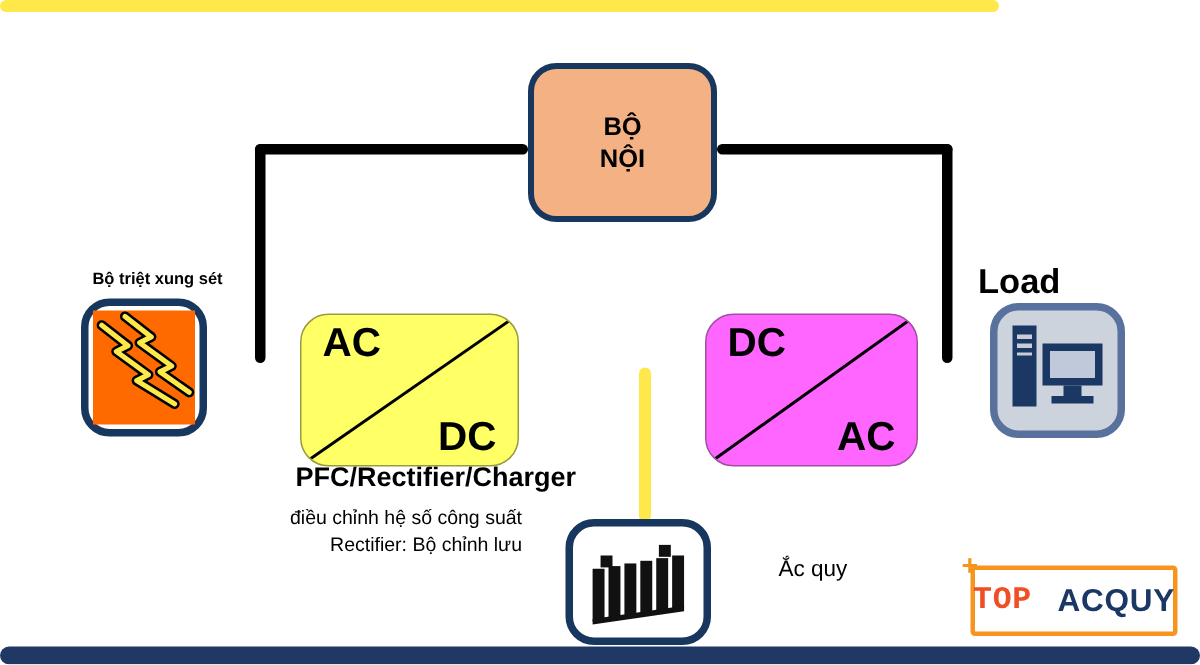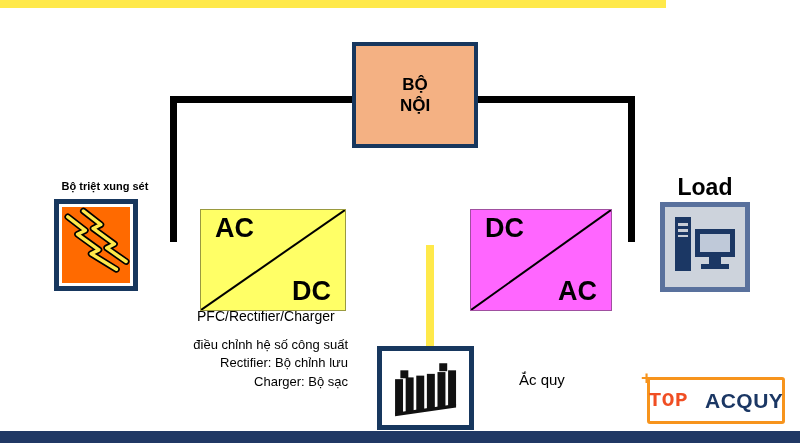--- a/index.html
+++ b/index.html
@@ -3,21 +3,21 @@
 <meta charset="utf-8">
 <style>
   * { box-sizing: border-box; margin: 0; padding: 0; }
   body { background: #fff; }
   .stage {
     position: relative; width: 800px; height: 443px;
     background: #ffffff; overflow: hidden;
     font-family: "Liberation Sans", sans-serif;
     color: #000;
   }
-  .abs { position: absolute; }
+  .abs { position: absolute; border-radius: 19px; }
   
   .wire-y { background: #FFE94A; z-index: 1; }
   .wire-b { background: #000; z-index: 1; }
   
   .box { z-index: 2; }
   .bypass-box {
     left: 352px; top: 42px; width: 126px; height: 106px;
     background: #F4B183; border: 4px solid #17375E;
     display: flex; flex-direction: column; align-items: center; justify-content: center;
     font-weight: bold; font-size: 17px; line-height: 1.25; text-align: center;
@@ -33,34 +33,34 @@
   .surge-inner { width: 100%; height: 100%; background: #FF6A00; }
   .conv-box {
     height: 102px; top: 209px; overflow: hidden;
   }
   .rect-box { left: 200px; width: 146px; background: #FFFF66; border: 1px solid #9a9a40; }
   .inv-box  { left: 470px; width: 142px; background: #FF66FF; border: 1px solid #a050a0; }
   .conv-box svg { position: absolute; left: 0; top: 0; width: 100%; height: 100%; }
   .conv-top  { position: absolute; left: 14px; top: 3px;  font-weight: bold; font-size: 27px; }
   .conv-bot  { position: absolute; right: 14px; bottom: 3px; font-weight: bold; font-size: 27px; }
   .load-label {
-    left: 652px; top: 174px; width: 106px; text-align: center;
+    left: 652px; top: 174px; width: 106px; 
     font-weight: bold; font-size: 23px;
   }
   .load-box {
     left: 660px; top: 202px; width: 90px; height: 90px;
     border: 5px solid #59719D; background: #CDD3DC; padding: 2px;
   }
   .batt-box {
     left: 377px; top: 346px; width: 97px; height: 84px;
     border: 5px solid #17375E; background: #fff;
     display: flex; align-items: center; justify-content: center;
   }
   .batt-label { left: 519px; top: 371px; font-size: 15px; }
-  .caption { left: 197px; top: 308px; font-weight: normal; font-size: 14px; }
+  .caption { left: 197px; top: 308px; font-weight: bold; font-size: 18px; }
   .notes {
     left: 105px; top: 336px; width: 243px;
     font-size: 13px; line-height: 1.42; text-align: right;
   }
   .logo {
     left: 647px; top: 377px; width: 138px; height: 47px;
     border: 3px solid #F7941D; border-radius: 3px; background: #fff;
     display: flex; align-items: center; justify-content: center; gap: 6px;
     z-index: 3;
   }
@@ -140,21 +140,20 @@
       <rect x="56" y="18" width="9" height="40" fill="#111"></rect>
       <rect x="68" y="16" width="9" height="40" fill="#111"></rect>
       <polygon points="8,64 77,54 77,58 8,68" fill="#111"></polygon>
     </svg>
   </div>
   <div class="abs batt-label">Ắc quy</div>
 
   <div class="abs notes">
     <div>điều chỉnh hệ số công suất</div>
     <div>Rectifier: Bộ chỉnh lưu</div>
-    <div>Charger: Bộ sạc</div>
   </div>
 
   <div class="abs logo">
     <span class="plus">+</span>
     <span class="p1">TOP</span>
     <span class="p2">ACQUY</span>
   </div>
 
   <div class="abs footer"></div>
 

